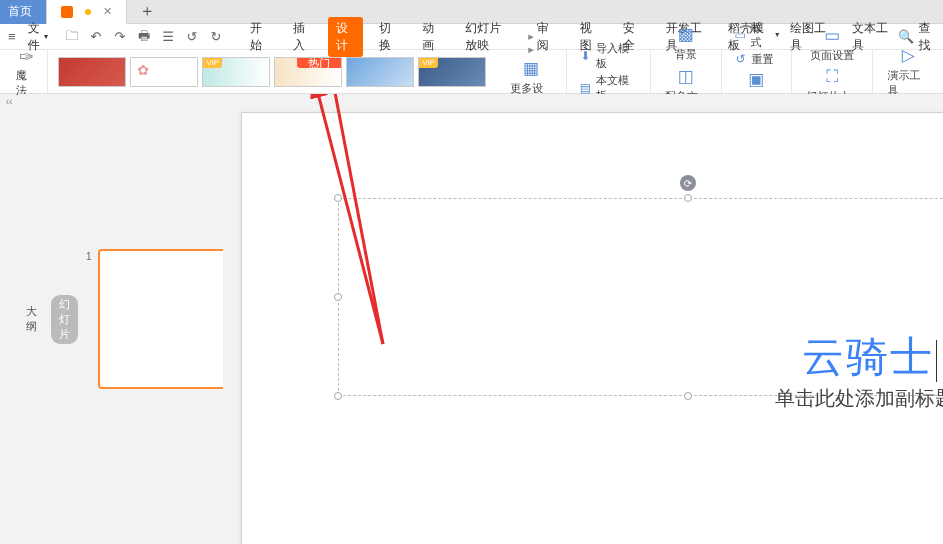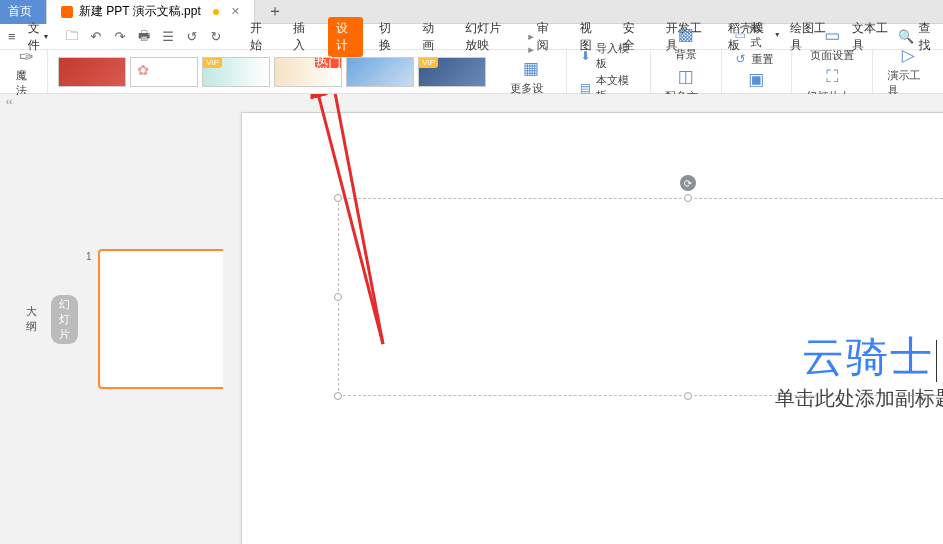--- a/index.html
+++ b/index.html
@@ -41,21 +41,21 @@
 .templates { display: flex; align-items: center; gap: 4px; padding: 4px; }
 .tmpl { width: 68px; height: 30px; background: #ddd; border: 1px solid #ccc; position: relative; cursor: pointer; }
 .tmpl.red { background: linear-gradient(135deg,#c43a2f,#d85a4f); }
 .tmpl.white { background: #fff; }
 .tmpl.white::after{content:"✿"; color:#e99; font-size:14px; position:absolute; left:6px; top:4px;}
 .tmpl.teal { background: linear-gradient(90deg,#bfe9e4,#fff); }
 .tmpl.orange { background: linear-gradient(90deg,#f6e3c3,#fff); }
 .tmpl.blue { background: linear-gradient(135deg,#6ea7e0,#c9ddf2); }
 .tmpl.navy { background: linear-gradient(135deg,#3a5a88,#6a8ab8); }
 .vip { position:absolute; top:0; left:0; background:#ffbf3a; color:#fff; font-size:8px; padding:0 3px; line-height:10px; border-radius:0 0 3px 0;}
-.hot { position:absolute; top:0; right:0; background:#ff5533; color:#fff; font-size:13px; padding:0 0; line-height:10px; border-radius:0 0 0 3px;}
+.hot { position:absolute; top:0; right:0; background:#ff5533; color:#fff; font-size:11px; padding:0 11px; line-height:10px; border-radius:0 0 0 3px;}
 .magic { display:flex; flex-direction:column; align-items:center; justify-content:center; padding:2px 10px; font-size:11px; color:#444; cursor:pointer; border-right:1px solid #e8e8e8;}
 .magic .ico{ font-size:18px; color:#888;}
 
 
 .workspace { display: flex; height: calc(544px - 24px - 26px - 44px); background: #f2f2f2; }
 .collapse { width: 18px; text-align: center; font-size: 10px; color: #888; padding-top: 2px; cursor: pointer;}
 .side-panel { width: 205px; background: #f2f2f2; display:flex; flex-direction:row; align-items:center;}
 .side-tabs { display:flex; gap:6px; padding:6px 0; align-items:center;}
 .side-tab { font-size:11px; color:#555; padding:2px 8px; cursor:pointer;}
 .side-tab.pill { background:#bbb; color:#fff; border-radius:9px; }
@@ -82,21 +82,20 @@
 </style>
 </head>
 <body>
 
 <div class="tabs-bar">
   <div class="tab active">
     <span>首页</span>
   </div>
   <div class="tab" style="background:#fff;">
     <span class="ppt"></span>
-    <span>新建 PPT 演示文稿.ppt</span>
     <span class="dot"></span>
     <span class="close-x">✕</span>
   </div>
   <div class="plus-tab">＋</div>
 </div>
 
 <div class="menu-row">
   <div class="menu-left">
     <span class="menu-icon">≡</span>
     <div class="file-menu">

